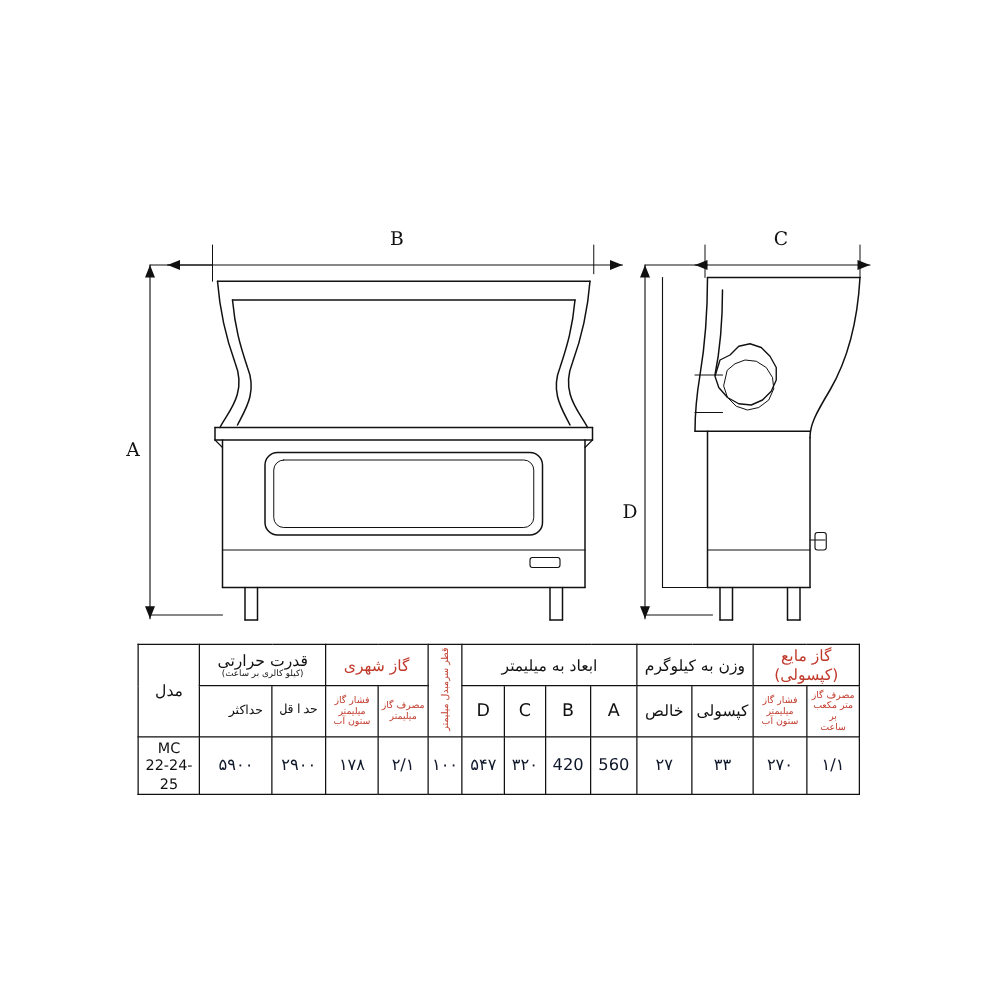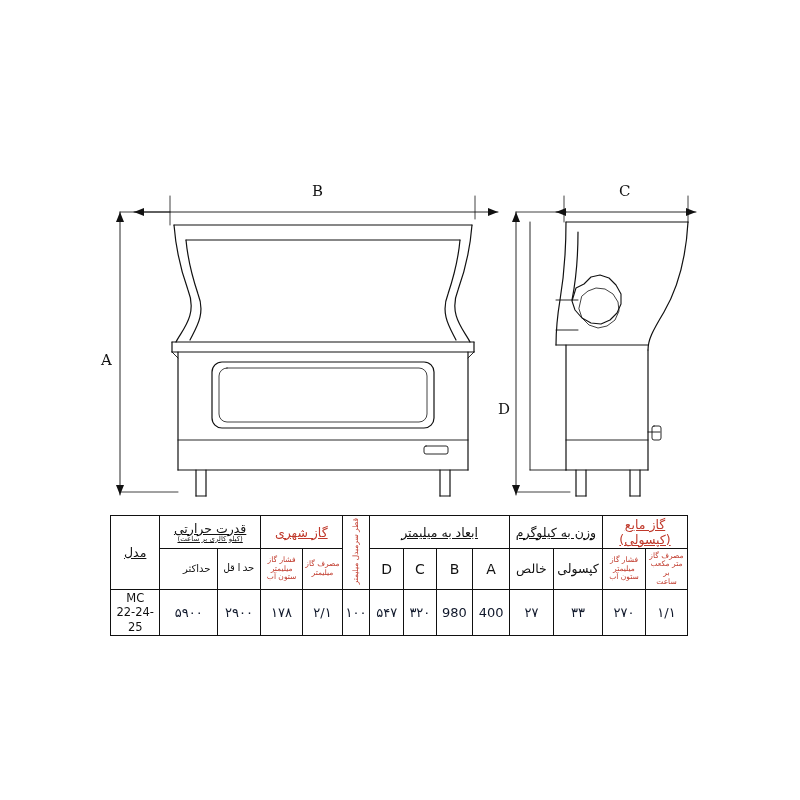--- a/index.html
+++ b/index.html
@@ -47,21 +47,20 @@
     text-align: center;
     vertical-align: middle;
     padding: 1px 2px;
     font-weight: normal;
   }
   .grp {
     font-size: 12.5px;
     color: #c0392b;
     font-weight: bold;
     height: 22px;
-    text-decoration: underline;
   }
   .grp.black { color: #111; }
   .grp .sub {
     display: block;
     font-size: 7px;
     font-weight: normal;
     color: #c0392b;
     line-height: 1.1;
   }
   .grp.black .sub { color: #111; }
@@ -232,22 +231,22 @@
       <td class="sub-head" style="width:50px; white-space:pre-line;">فشار گاز
 میلیمتر ستون آب</td>
       <td class="sub-head black" style="width:44px; font-size:10px;font-family:Liberation Mono, monospace;">حداقل</td>
       <td class="sub-head black" style="width:44px; font-size:10px;padding-left:18px;">حداکثر</td>
     </tr>
     <tr>
       <td class="val">۱/۱</td>
       <td class="val">۲۷۰</td>
       <td class="val">۳۳</td>
       <td class="val">۲۷</td>
-      <td class="val">400</td>
-      <td class="val">980</td>
+      <td class="val">560</td>
+      <td class="val">420</td>
       <td class="val">۳۲۰</td>
       <td class="val">۵۴۷</td>
       <td class="val">۱۰۰</td>
       <td class="val">۲/۱</td>
       <td class="val">۱۷۸</td>
       <td class="val">۲۹۰۰</td>
       <td class="val">۵۹۰۰</td>
       <td class="val model-cell" style="white-space:pre-line;">MC
 22-24-25</td>
     </tr>

